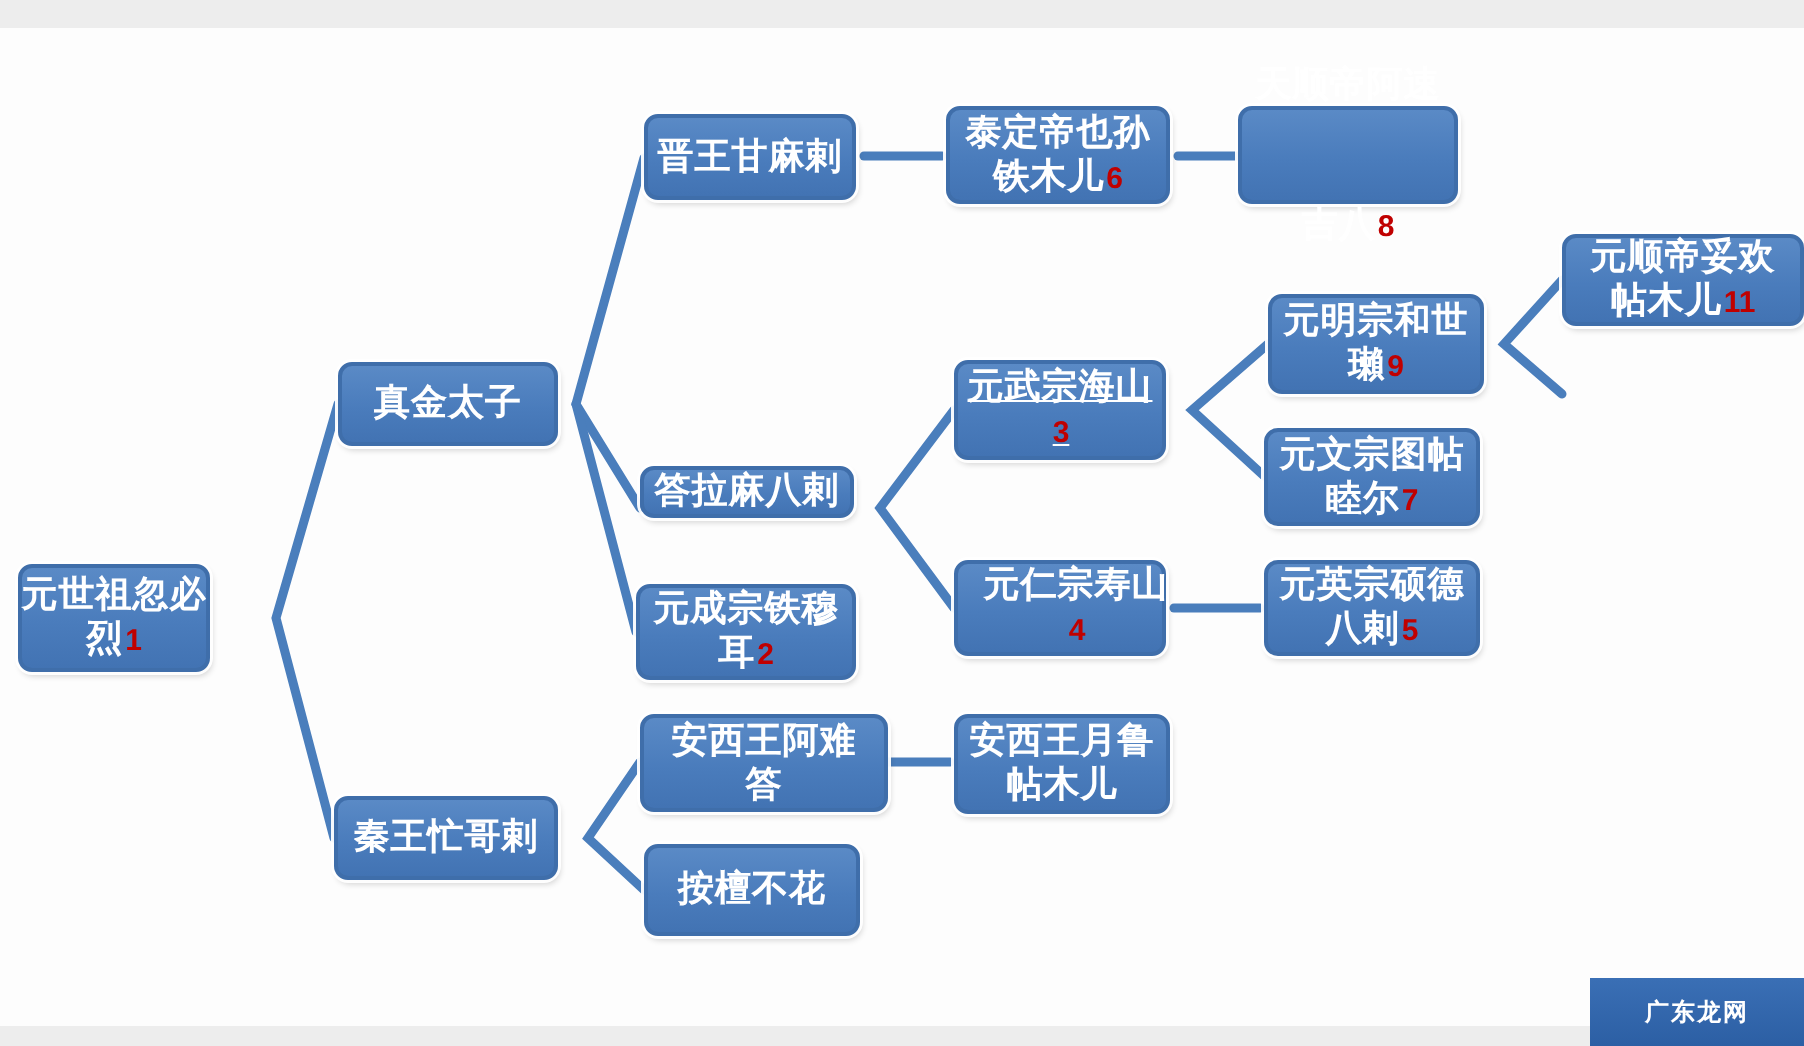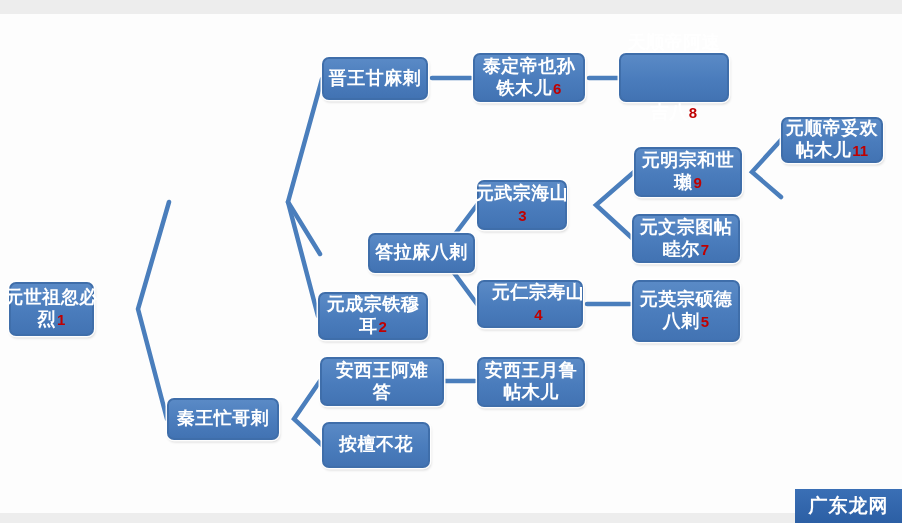--- a/index.html
+++ b/index.html
@@ -30,21 +30,21 @@
   .num{
     color:#c00000;
     font-size:15px;
     font-weight:800;
     margin-left:1px;
     letter-spacing:0;
   }
   #watermark{
     position:absolute;right:0;bottom:0;width:107px;height:34px;
     background:linear-gradient(180deg,#3a6fb5,#2c5fa4);
-    color:#ffffff;font-weight:bold;font-size:19px;letter-spacing:1px;
+    color:#ffffff;font-weight:bold;font-size:12px;letter-spacing:1px;
     display:flex;align-items:center;justify-content:center;
   }
 </style>
 </head>
 <body>
 
 <div id="canvas">
 
   <svg id="edges" viewBox="0 0 902 523" xmlns="http://www.w3.org/2000/svg">
     <g stroke="#4a7ebc" stroke-width="4.5" stroke-linecap="round" fill="none">
@@ -62,52 +62,55 @@
 
       <path d="M781,140 L752,172 L781,197"></path>
 
       <line x1="432" y1="78" x2="471" y2="78"></line>
       <line x1="589" y1="78" x2="630" y2="78"></line>
       <line x1="587" y1="304" x2="630" y2="304"></line>
       <line x1="432" y1="381" x2="475" y2="381"></line>
     </g>
   </svg>
 
-  <div class="node" style="left:9px;top:282px;width:85px;height:54px;">
+  <div class="node" style="left:9px;top:282px;width:96px;height:54px;">
     <span class="nl">元世祖忽必</span>
     <span class="nl"><span>烈</span><span class="num">1</span></span>
   </div>
 
+  <div class="node" style="left:169px;top:181px;width:110px;height:42px;">
+    <span class="nl">真金太子</span>
+  </div>
   <div class="node" style="left:322px;top:57px;width:106px;height:43px;">
     <span class="nl">晋王甘麻剌</span>
   </div>
 
   <div class="node" style="left:167px;top:398px;width:112px;height:42px;">
     <span class="nl">秦王忙哥剌</span>
   </div>
-  <div class="node" style="left:320px;top:233px;width:107px;height:40px;margin-left:48px;">
+  <div class="node" style="left:320px;top:233px;width:107px;height:26px;">
     <span class="nl">答拉麻八剌</span>
   </div>
   <div class="node" style="left:318px;top:292px;width:110px;height:48px;">
     <span class="nl">元成宗铁穆</span>
     <span class="nl"><span>耳</span><span class="num">2</span></span>
   </div>
   <div class="node" style="left:320px;top:357px;width:124px;height:49px;">
     <span class="nl">安西王阿难</span>
     <span class="nl">答</span>
   </div>
   <div class="node" style="left:322px;top:422px;width:108px;height:46px;">
     <span class="nl">按檀不花</span>
   </div>
 
   <div class="node" style="left:473px;top:53px;width:112px;height:49px;">
     <span class="nl">泰定帝也孙</span>
     <span class="nl"><span>铁木儿</span><span class="num">6</span></span>
   </div>
-  <div class="node" style="left:477px;top:180px;width:90px;height:50px;">
+  <div class="node" style="left:477px;top:180px;width:106px;height:50px;text-decoration:underline;">
     <span class="nl">元武宗海山</span>
     <span class="nl"><span class="num">3</span></span>
   </div>
   <div class="node" style="left:477px;top:280px;width:106px;height:48px;padding-left:16px;">
     <span class="nl">元仁宗寿山</span>
     <span class="nl"><span class="num">4</span></span>
   </div>
   <div class="node" style="left:477px;top:357px;width:108px;height:50px;">
     <span class="nl">安西王月鲁</span>
     <span class="nl">帖木儿</span>
@@ -118,24 +121,24 @@
     <span class="nl"><span>吉八</span><span class="num">8</span></span>
   </div>
   <div class="node" style="left:634px;top:147px;width:108px;height:50px;">
     <span class="nl">元明宗和世</span>
     <span class="nl"><span>瓎</span><span class="num">9</span></span>
   </div>
   <div class="node" style="left:632px;top:214px;width:108px;height:49px;">
     <span class="nl">元文宗图帖</span>
     <span class="nl"><span>睦尔</span><span class="num">7</span></span>
   </div>
-  <div class="node" style="left:632px;top:280px;width:108px;height:62px;">
+  <div class="node" style="left:632px;top:280px;width:108px;height:48px;">
     <span class="nl">元英宗硕德</span>
     <span class="nl"><span>八剌</span><span class="num">5</span></span>
   </div>
 
-  <div class="node" style="left:781px;top:117px;width:102px;height:46px;">
+  <div class="node" style="left:781px;top:117px;width:121px;height:46px;">
     <span class="nl">元顺帝妥欢</span>
     <span class="nl"><span>帖木儿</span><span class="num">11</span></span>
   </div>
 
   <div id="watermark">广东龙网</div>
 </div>
 
 </body></html>

